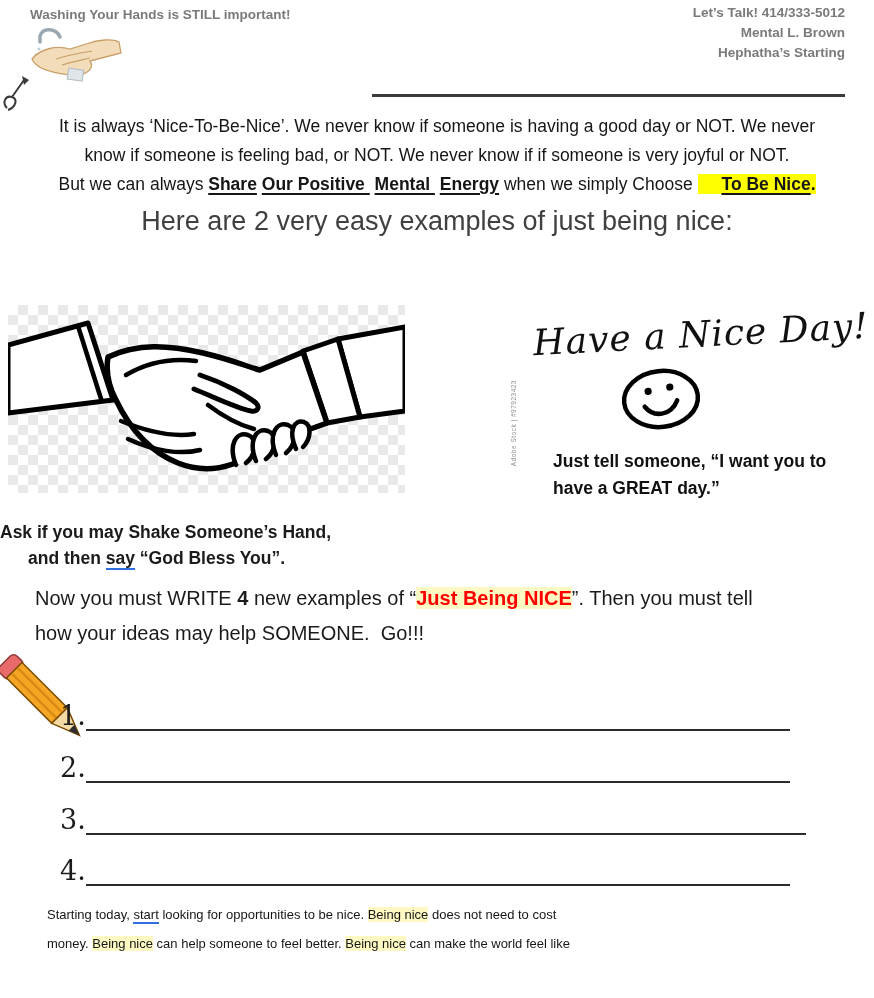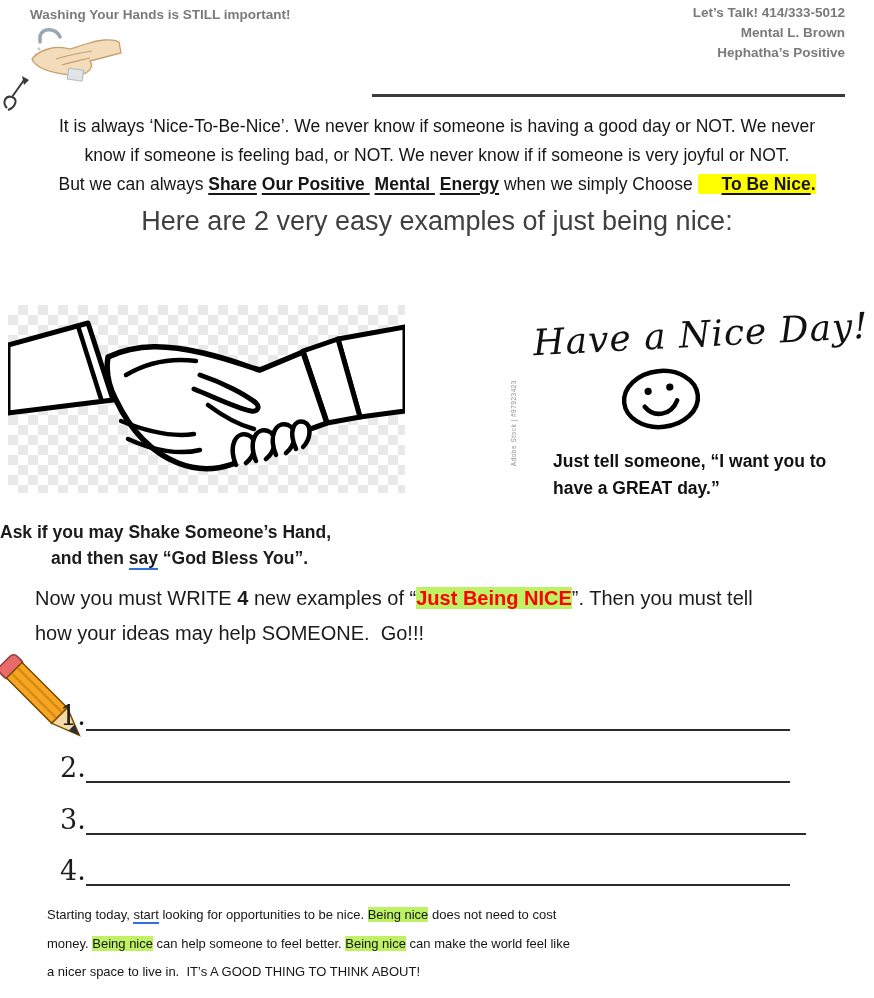--- a/index.html
+++ b/index.html
@@ -9,21 +9,21 @@
   }
   .abs{position:absolute;}
   
   .gray-head{color:#7a7a7a;font-weight:bold;font-size:13.5px;line-height:20px;}
   .head-right{text-align:right;}
   .top-rule{height:3px;background:#3b3b3b;}
   
   .intro{left:8px;top:112px;width:858px;text-align:center;font-size:17.5px;line-height:29px;color:#161616;}
   .pre{white-space:pre-wrap;}
   .bu{font-weight:bold;text-decoration:underline;text-decoration-thickness:2px;text-underline-offset:3px;margin-top:36px;}
-  .hl{background:#bef264;}
+  .hl{background:#fef9c3;}
   .hl-bu{background:#ffff00;font-weight:bold;text-decoration:underline;text-decoration-thickness:2px;text-underline-offset:3px;padding-left:24px;}
   .hl-period{background:#ffff00;font-weight:bold;}
   .red{color:#ff0000;font-weight:bold;}
   .b{font-weight:bold;}
   .spell{border-bottom:2px solid #2f6fe0;}
   
   .heading{left:0;top:206px;width:874px;text-align:center;font-size:27px;color:#404040;}
   
   .checker{
     left:8px;top:305px;width:397px;height:188px;
@@ -64,21 +64,21 @@
     <circle cx="18" cy="28" r="1.4" fill="#c2cdd4"></circle>
     <circle cx="10" cy="30" r="1.4" fill="#c2cdd4"></circle>
     <path d="M6,34 C14,24 30,20 44,24 L60,19 C72,15 86,13 93,17 L95,28 L64,36 C70,44 58,52 44,50 C26,48 10,44 6,34 Z" fill="#f2dcba" stroke="#c9a06a" stroke-width="1.3"></path>
     <path d="M30,34 C42,30 54,28 66,26 M36,40 C46,37 56,35 64,33" fill="none" stroke="#c9a06a" stroke-width="1.2"></path>
     <rect x="42" y="44" width="15" height="11" fill="#dfe5e9" stroke="#b7c0c6" stroke-width="1.2" transform="rotate(8 49 49)"></rect>
   </svg>
 
   <div class="abs gray-head head-right" style="right:29px;top:3px;">
     <div>Let’s Talk! 414/333-5012</div>
     <div>Mental L. Brown</div>
-    <div>Hephatha’s Positive</div>
+    <div>Hephatha’s Starting</div>
   </div>
 
   <svg class="abs" style="left:0px;top:72px;" width="32" height="42" viewBox="0 0 32 42">
     <path d="M7,36 C2,31 5,23 12,25 C18,27 16,35 8,38" fill="none" stroke="#3a3a3a" stroke-width="2"></path>
     <path d="M12,25 L24,8" fill="none" stroke="#3a3a3a" stroke-width="2"></path>
     <path d="M22,4 L29,8 L24,13 Z" fill="#3a3a3a"></path>
   </svg>
 
   <div class="abs top-rule" style="left:372px;top:94px;width:473px;"></div>
 
@@ -125,21 +125,21 @@
         <circle cx="32" cy="26" r="3.6" fill="#000"></circle>
         <circle cx="54" cy="24" r="3.6" fill="#000"></circle>
         <path d="M27,41 C35,53 52,53 60,38" fill="none" stroke="#000" stroke-width="4.5" stroke-linecap="round"></path>
       </g>
     </svg>
     <div class="abs watermark">Adobe Stock | #97923423</div>
   </div>
 
   <div class="abs nice-caption">Just tell someone, “I want you to have a GREAT day.”</div>
 
-  <div class="abs hand-caption" style="left:0px;top:519px;text-align:center;">
+  <div class="abs hand-caption" style="left:0px;top:519px;">
     <div>Ask if you may Shake Someone’s Hand,</div>
     <div style="padding-left:28px;" class="pre"><span>and then </span><span class="spell">say</span><span> “God Bless You”.</span></div>
   </div>
 
   <div class="abs write" style="left:35px;top:581px;width:810px;">
     <div class="pre"><span>Now you must WRITE </span><span class="b">4</span><span> new examples of “</span><span class="red hl">Just Being NICE</span><span>”. Then you must tell</span></div>
     <div class="pre">how your ideas may help SOMEONE.  Go!!!</div>
   </div>
 
   <svg class="abs" style="left:-12px;top:640px;" width="120" height="140" viewBox="0 0 120 140">
@@ -161,16 +161,15 @@
 
   <div class="abs num" style="left:60px;top:804px;">3.</div>
   <div class="abs blank-line" style="left:86px;top:833px;width:720px;"></div>
 
   <div class="abs num" style="left:60px;top:855px;">4.</div>
   <div class="abs blank-line" style="left:86px;top:884px;width:704px;"></div>
 
   <div class="abs closing" style="left:47px;top:901px;width:800px;">
     <div class="pre"><span>Starting today, </span><span class="spell">start</span><span> looking for opportunities to be nice. </span><span class="hl">Being nice</span><span> does not need to cost</span></div>
     <div class="pre"><span>money. </span><span class="hl">Being nice</span><span> can help someone to feel better. </span><span class="hl">Being nice</span><span> can make the world feel like</span></div>
-    <div class="pre">a nicer space to live in.  IT’s A GOOD THING TO THINK ABOUT!</div>
   </div>
 
 </div>
 
 </body></html>

